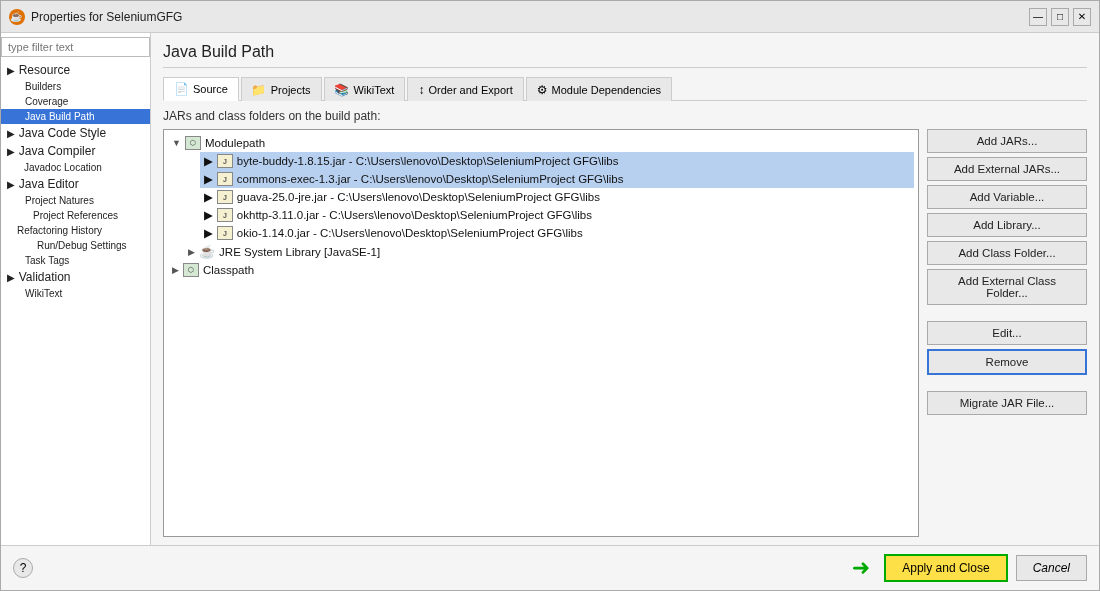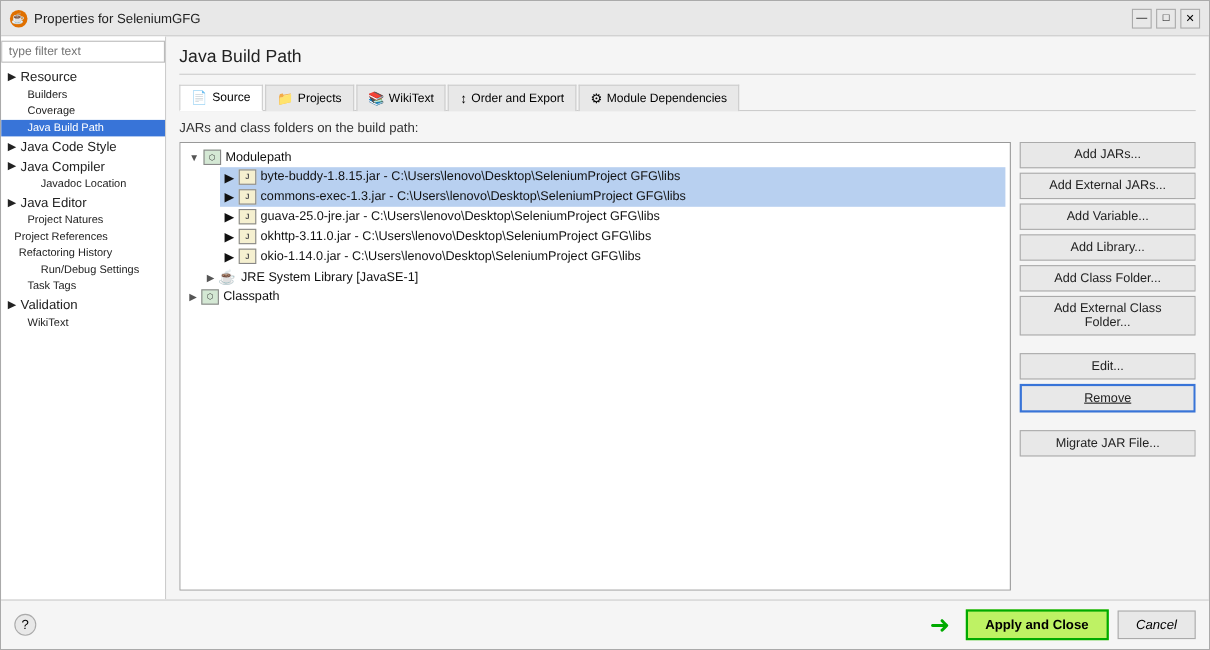--- a/index.html
+++ b/index.html
@@ -205,43 +205,43 @@
     .action-btn {
       padding: 5px 8px;
       border: 1px solid #aaa;
       background: #e8e8e8;
       cursor: pointer;
       font-size: 11.5px;
       text-align: center;
       color: #222;
     }
     .action-btn:disabled, .action-btn.dimmed { color: #aaa; cursor: default; }
-    .action-btn.focused { border: 2px solid #3874d8; outline: none; text-decoration: underline; }
+    .action-btn.focused { border: 2px solid #3874d8; outline: none; }
 
     .btn-separator { height: 8px; }
 
     
     .bottom-bar {
       border-top: 1px solid #ccc;
       padding: 8px 12px;
       background: #f5f5f5;
       display: flex;
       align-items: center;
       justify-content: flex-end;
       gap: 8px;
       min-height: 44px;
     }
 
     .apply-close-btn {
       padding: 5px 16px;
       border: 2px solid #00aa00;
-      background: #bef264;
-      cursor: pointer;
-      font-size: 12px;
-      font-weight: bold;
+      background: #fde047;
+      cursor: pointer;
+      font-size: 12px;
+      font-weight: normal;
     }
 
     .cancel-btn {
       padding: 5px 16px;
       border: 1px solid #aaa;
       background: #e8e8e8;
       cursor: pointer;
       font-size: 12px;
       font-style: italic;
     }
@@ -303,33 +303,33 @@
       <div class="sidebar-item parent">
         <span class="expand-arrow">▶</span>
         <span>Java Code Style</span>
       </div>
 
       
       <div class="sidebar-item parent">
         <span class="expand-arrow">▶</span>
         <span>Java Compiler</span>
       </div>
-      <div class="sidebar-item" style="padding-left:36px">
+      <div class="sidebar-item" style="padding-left:23px">
         <span>Javadoc Location</span>
       </div>
 
       
       <div class="sidebar-item parent">
         <span class="expand-arrow">▶</span>
         <span>Java Editor</span>
       </div>
       <div class="sidebar-item" style="padding-left:24px">
         <span>Project Natures</span>
       </div>
-      <div class="sidebar-item" style="padding-left:12px">
+      <div class="sidebar-item" style="padding-left:32px">
         <span>Project References</span>
       </div>
       <div class="sidebar-item" style="">
         <span>Refactoring History</span>
       </div>
       <div class="sidebar-item" style="padding-left:36px">
         <span>Run/Debug Settings</span>
       </div>
       <div class="sidebar-item" style="padding-left:24px">
         <span>Task Tags</span>

